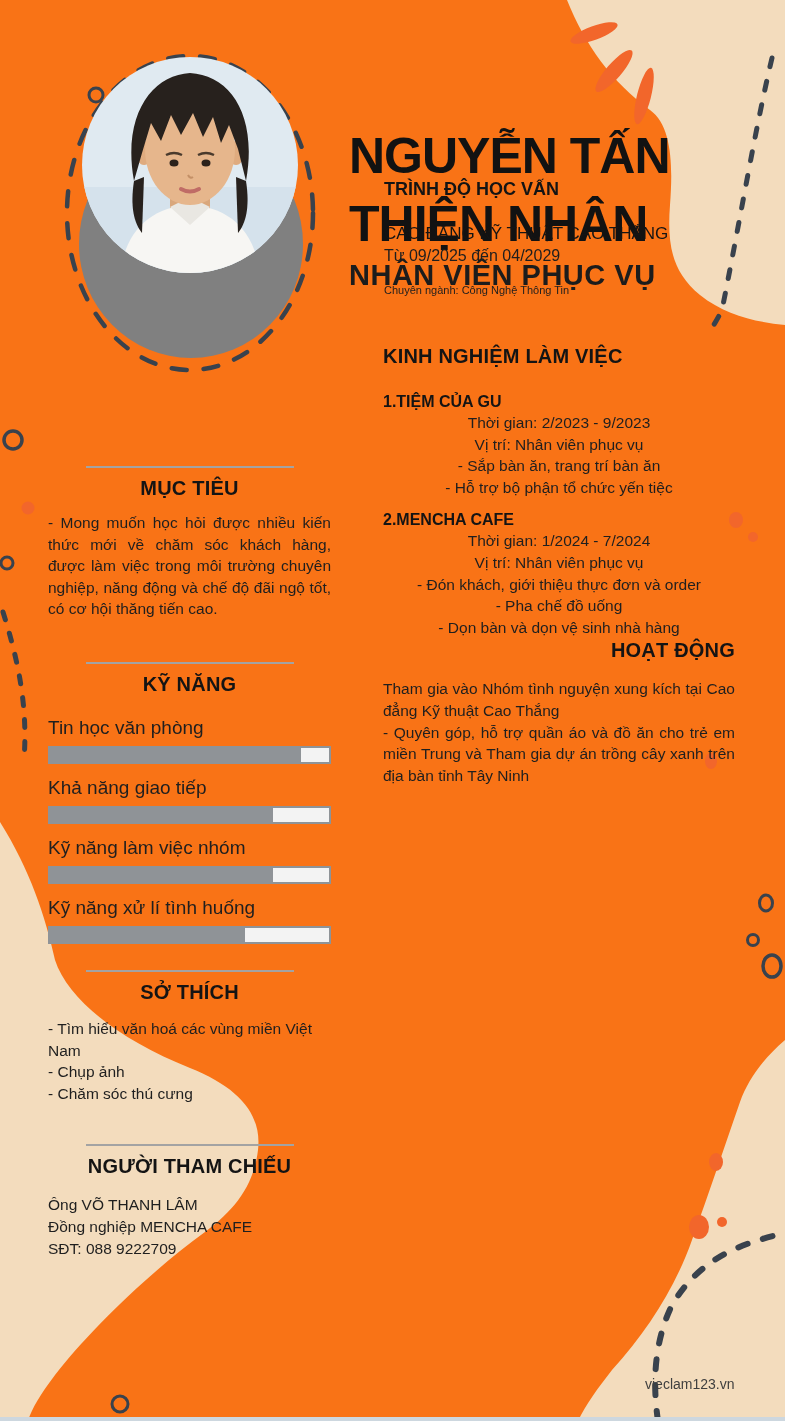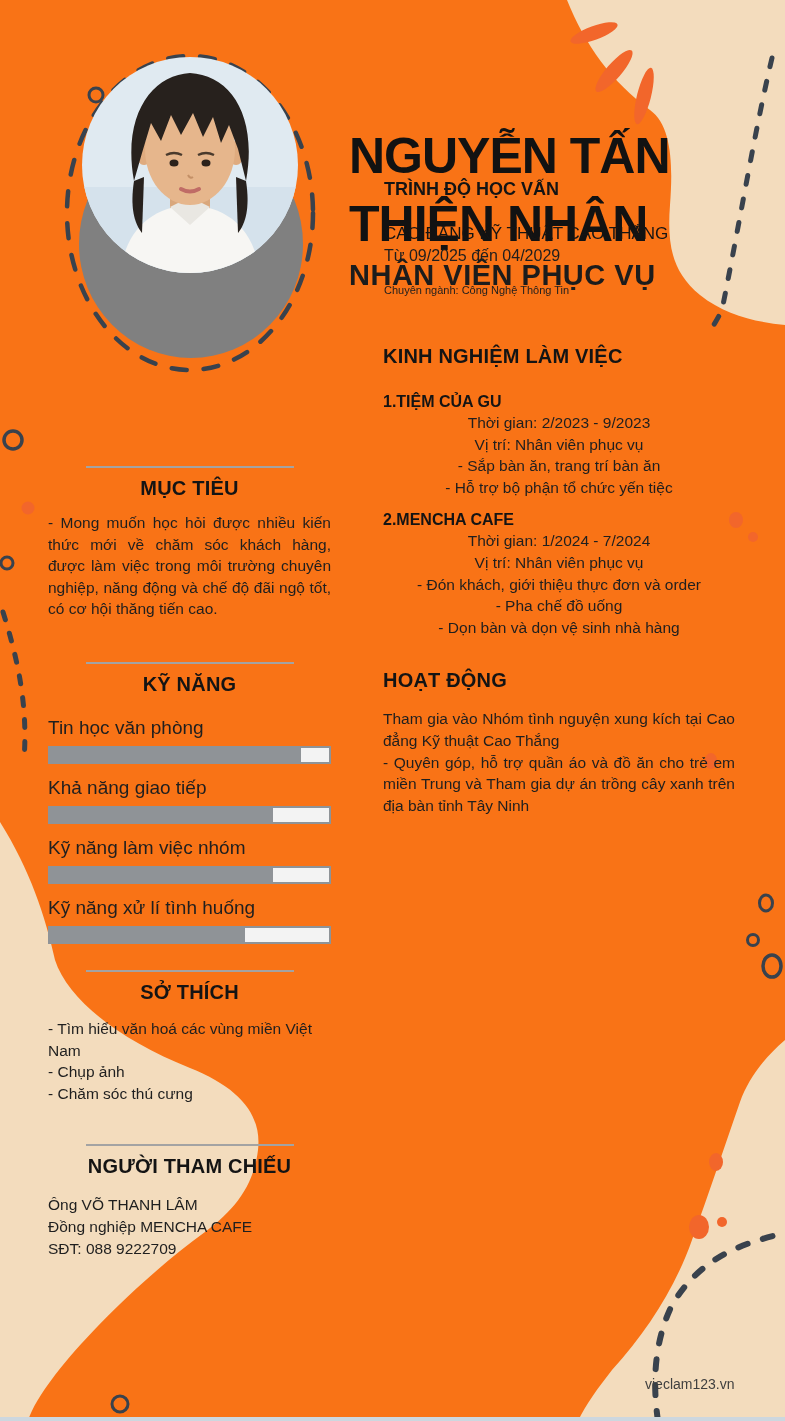--- a/index.html
+++ b/index.html
@@ -46,21 +46,21 @@
   .skill-fill{height:100%;background:#8f9397;}
 
   .plain-list{margin-top:14px;font-size:15.5px;line-height:21.6px;color:#1f1f1f;}
   .ref-lines{margin-top:16px;font-size:15.5px;line-height:21.6px;color:#1f1f1f;}
 
   .r-title{font-size:20px;font-weight:bold;color:#141414;line-height:24px;letter-spacing:.2px;}
   .job{margin-top:24px;}
   .job + .job{margin-top:12px;}
   .job-name{font-size:16px;font-weight:bold;line-height:20px;color:#141414;}
   .job-line{font-size:15.5px;line-height:21.6px;color:#1f1f1f;text-align:center;}
-  .act-title{margin-top:30px;}
+  .act-title{text-align:right;}
   .act-par{margin-top:16px;font-size:15.5px;line-height:21.6px;text-align:justify;color:#1f1f1f;}
   .act-par p{margin:0;}
 
   .watermark{position:absolute;left:645px;top:1376px;width:120px;font-size:14px;color:#3f3f3f;}
   .bottom-strip{position:absolute;left:0;bottom:0;width:785px;height:4px;background:#cdd7df;}
 </style>
 </head>
 <body>
 
 <div class="page">

